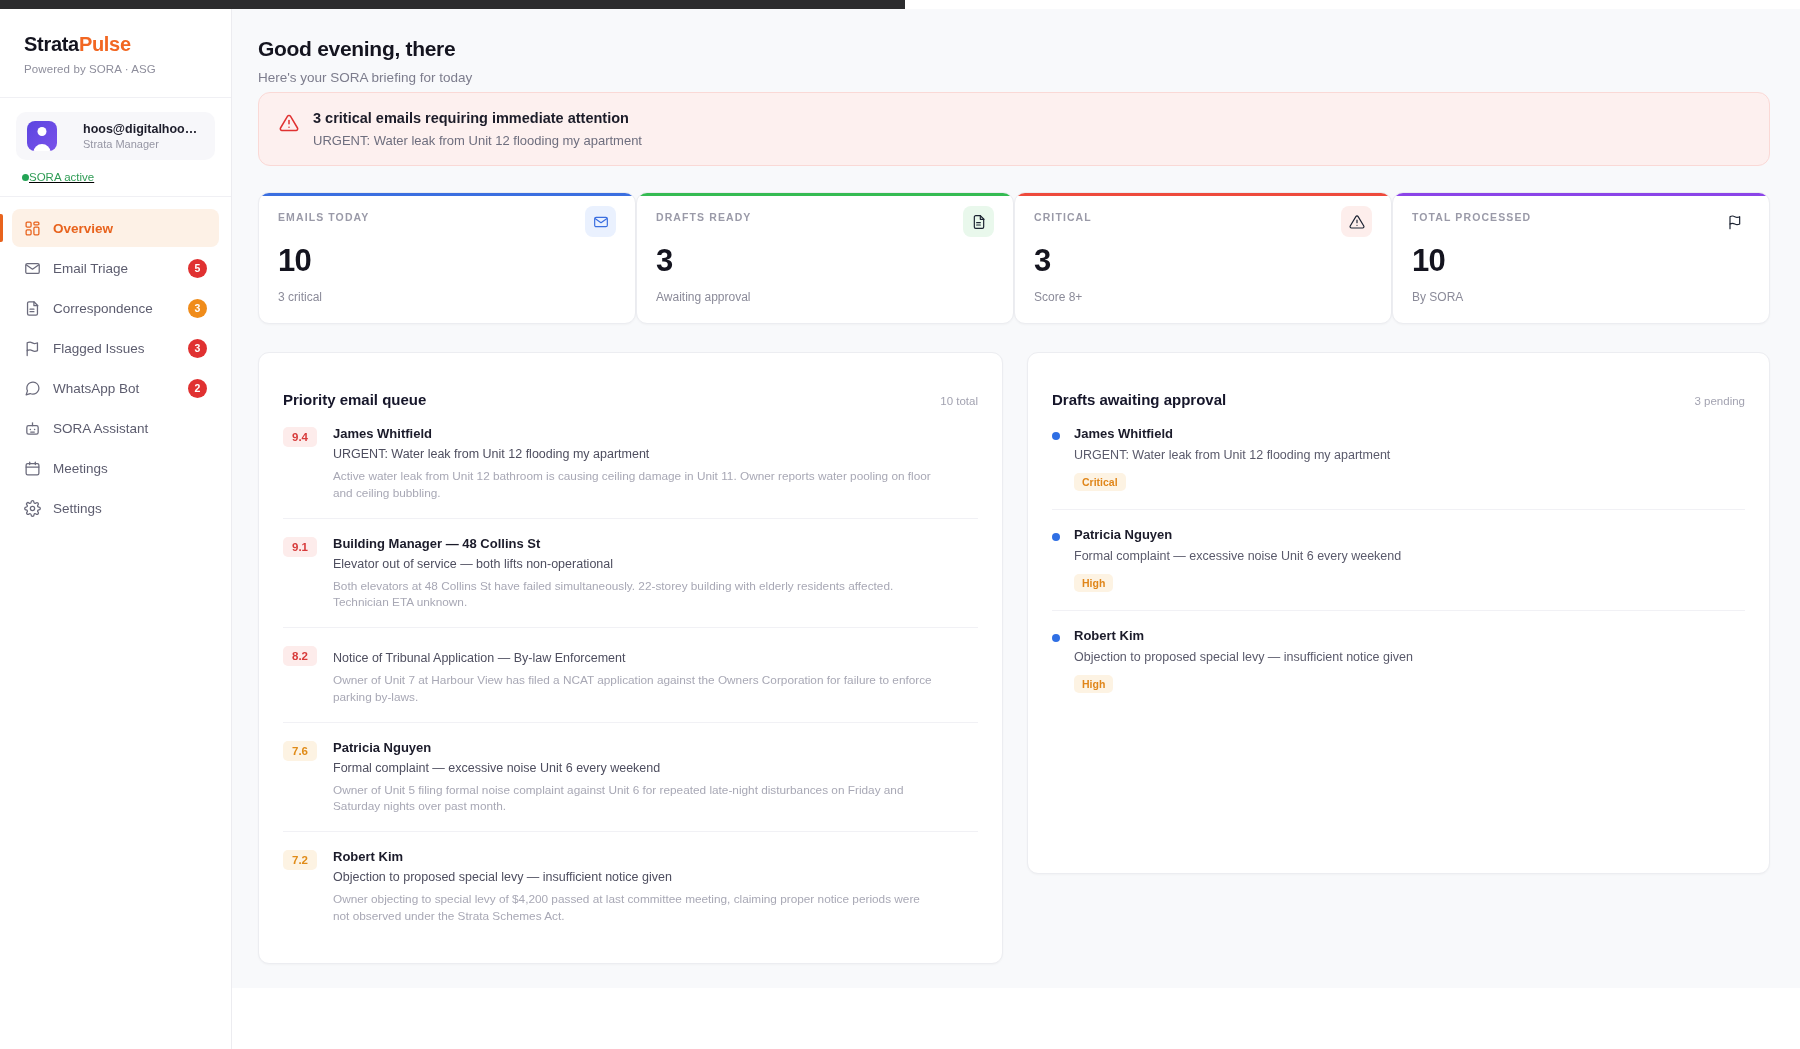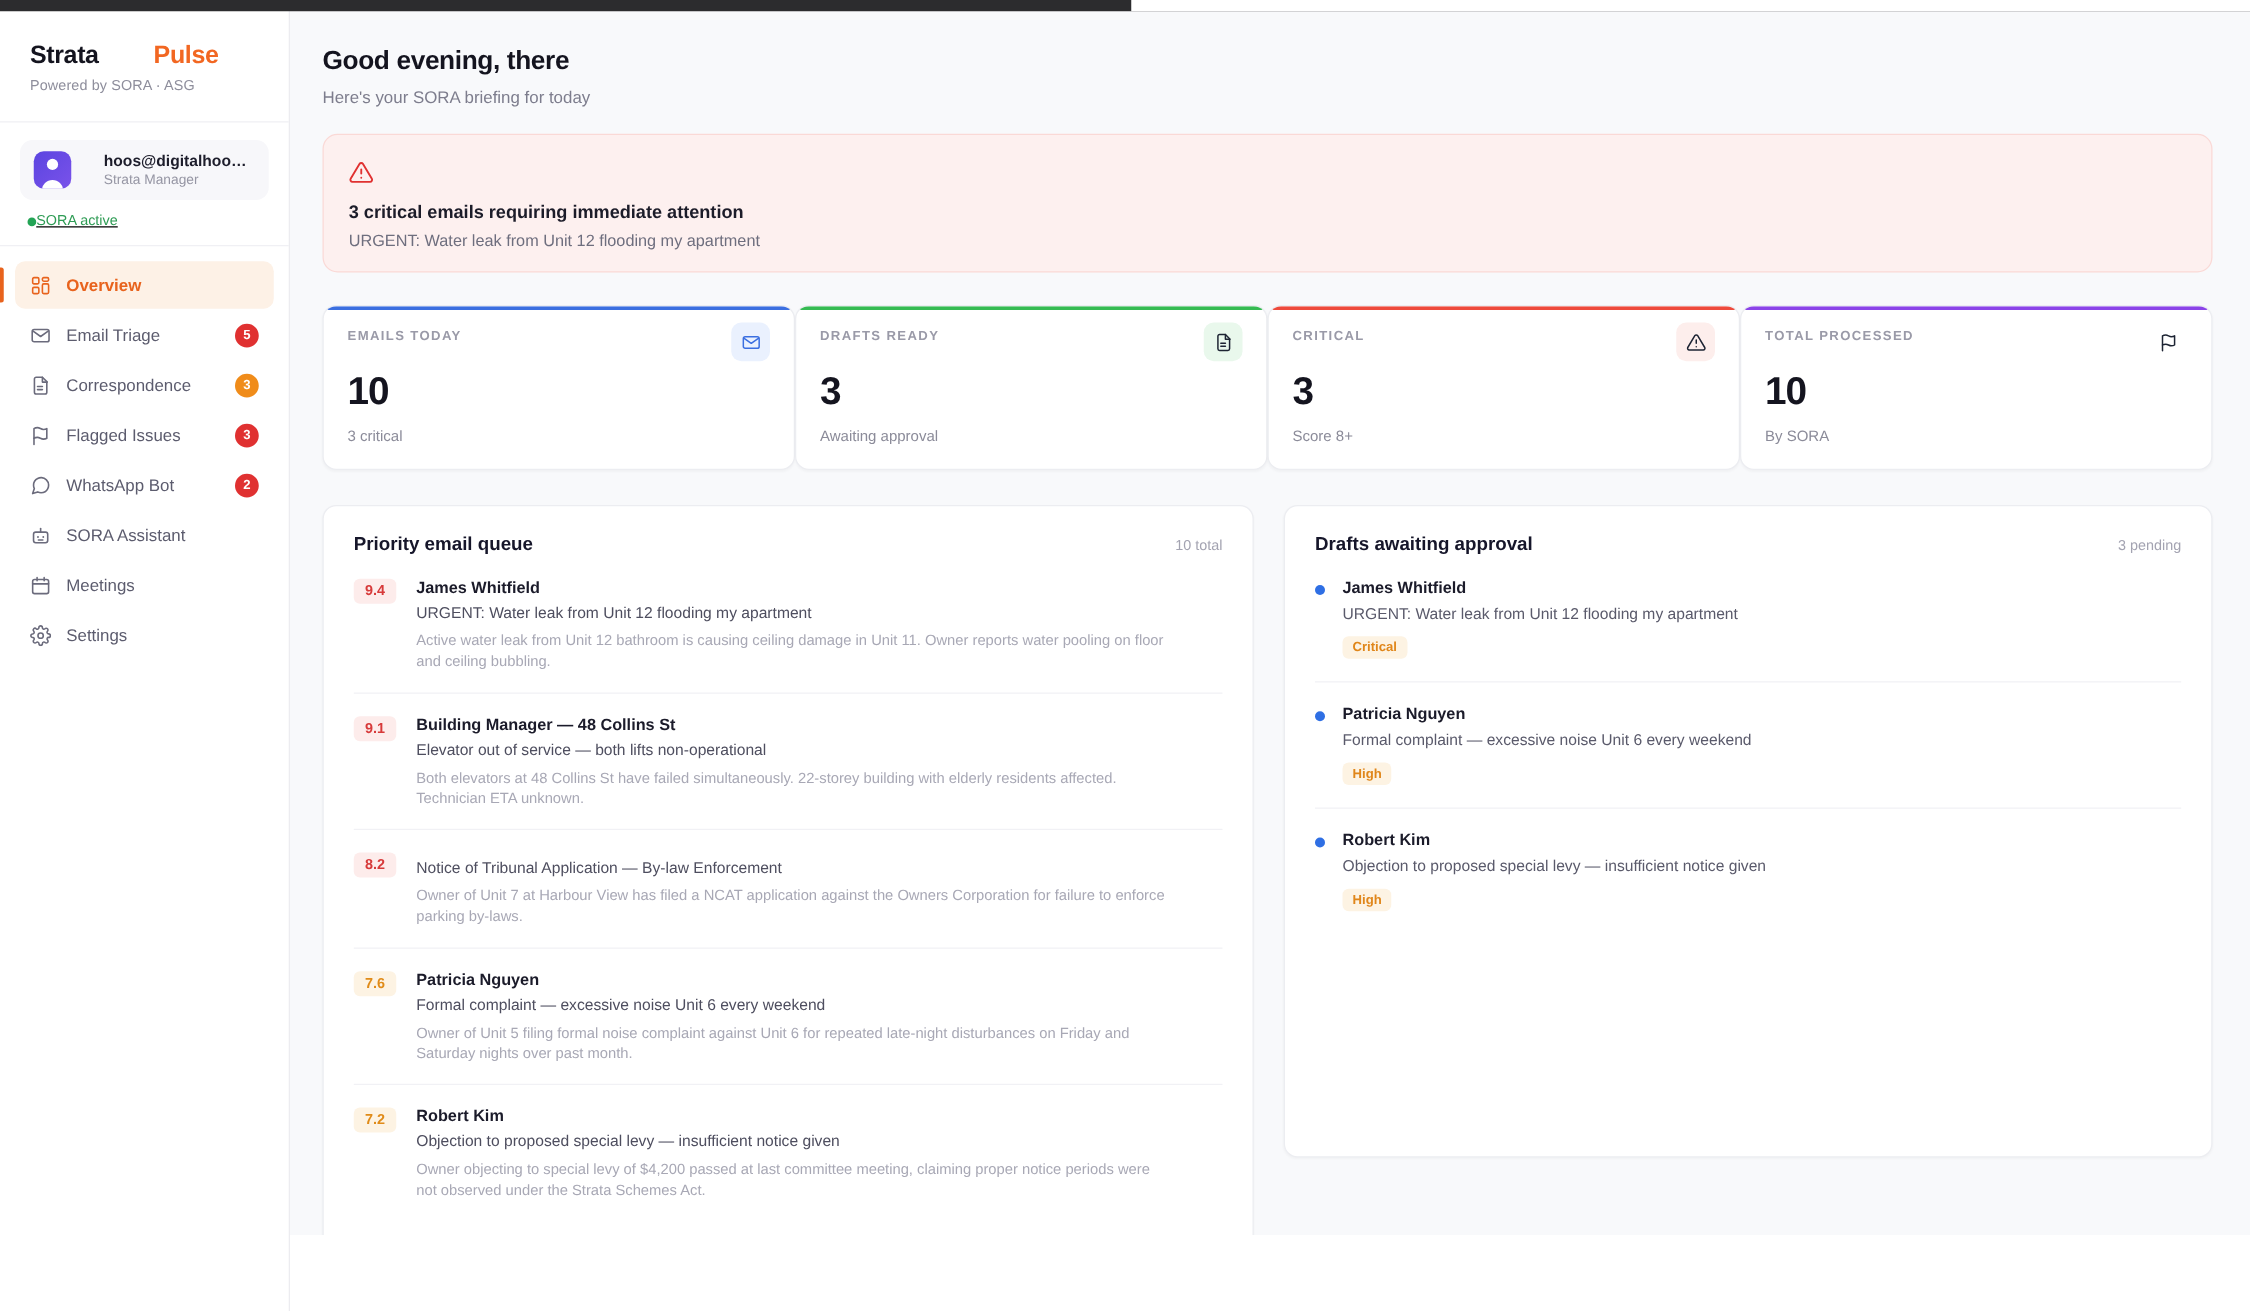--- a/index.html
+++ b/index.html
@@ -24,21 +24,21 @@
   
   .sidebar {
     width: 232px; height: 1049px; background: #ffffff;
     border-right: 1px solid #ececf0;
     display: flex; flex-direction: column;
     position: relative; z-index: 20;
     padding-top: 9px;
   }
   .brand-block { padding: 24px 24px 22px 24px; border-bottom: 1px solid #f0f0f4; }
   .brand-title { font-size: 20px; font-weight: 700; letter-spacing: -0.3px; color: #14141f; }
-  .brand-title .accent { color: #f26722; margin-left: 44px; }
+  .brand-title .accent { color: #f26722; }
   .brand-sub { margin-top: 7px; font-size: 11.5px; color: #8e8e9c; letter-spacing: 0.1px; }
 
   .user-block { padding: 14px 16px 0 16px; }
   .user-card {
     display: flex; align-items: center; gap: 26px;
     background: #f7f7fa; border-radius: 10px; padding: 9px 11px;
   }
   .avatar {
     width: 30px; height: 30px; border-radius: 8px; flex: 0 0 30px;
     background: linear-gradient(135deg,#5b45e0 0%,#7a52ea 100%);
@@ -90,22 +90,22 @@
   .main {
     flex: 1; height: 988px; background: #f8f9fb; padding: 9px 0 0 0;
     overflow: hidden;
   }
   .main-inner { padding: 28px 30px 0 26px; }
 
   .greeting { font-size: 21px; font-weight: 700; color: #14141f; letter-spacing: -0.3px; }
   .greeting-sub { margin-top: 9px; font-size: 13.5px; color: #7d7d8d; }
 
   .alert {
-    margin-top: 22px; background: #fdf0ef; border: 1px solid #fad9d6;
-    border-radius: 12px; padding: 17px 20px; display: flex; gap: 14px; align-items: flex-start; flex-direction: column;
+    margin-top: 7px; background: #fdf0ef; border: 1px solid #fad9d6;
+    border-radius: 12px; padding: 17px 20px; display: flex; gap: 14px; align-items: flex-start;
   }
   .alert-icon { width: 20px; height: 20px; flex: 0 0 20px; margin-top: 3px; }
   .alert-icon svg { width: 20px; height: 20px; display: block; }
   .alert-title { font-size: 14.5px; font-weight: 700; color: #1c1c29; }
   .alert-sub { margin-top: 7px; font-size: 13px; color: #6e6e7e; }
 
   .stats { display: flex; margin-top: 26px; }
   .stat-card {
     flex: 1; background: #ffffff; border: 1px solid #ecedf1; border-radius: 11px;
     padding: 18px 19px 19px 19px; position: relative; overflow: hidden;
@@ -122,21 +122,21 @@
   .stat-sub { font-size: 12px; color: #8b8b99; margin-top: 14px; }
 
   .panels { display: flex; gap: 24px; margin-top: 28px; align-items: flex-start; }
   .panel {
     background: #ffffff; border: 1px solid #ecedf1; border-radius: 11px;
     padding: 22px 24px 22px 24px;
     box-shadow: 0 1px 2px rgba(20,20,40,0.03);
   }
   .panel.left { width: 745px; min-height: 522px; }
   .panel.right { flex: 1; min-height: 522px; }
-  .panel-head { display: flex; align-items: baseline; justify-content: space-between; }
+  .panel-head { display: flex; align-items: baseline; justify-content: space-between; margin-top: 16px; }
   .panel-title { font-size: 15px; font-weight: 700; color: #16162a; }
   .panel-count { font-size: 11.5px; color: #a3a3b1; }
 
   .queue-item { display: flex; gap: 16px; padding: 17px 0 16px 0;
     border-bottom: 1px solid #f1f1f5; cursor: pointer; }
   .queue-item:first-of-type { padding-top: 18px; }
   .queue-item:last-child { border-bottom: none; }
   .score {
     min-width: 34px; height: 20px; border-radius: 5px; font-size: 11.5px;
     font-weight: 700; display: flex; align-items: center; justify-content: center;

